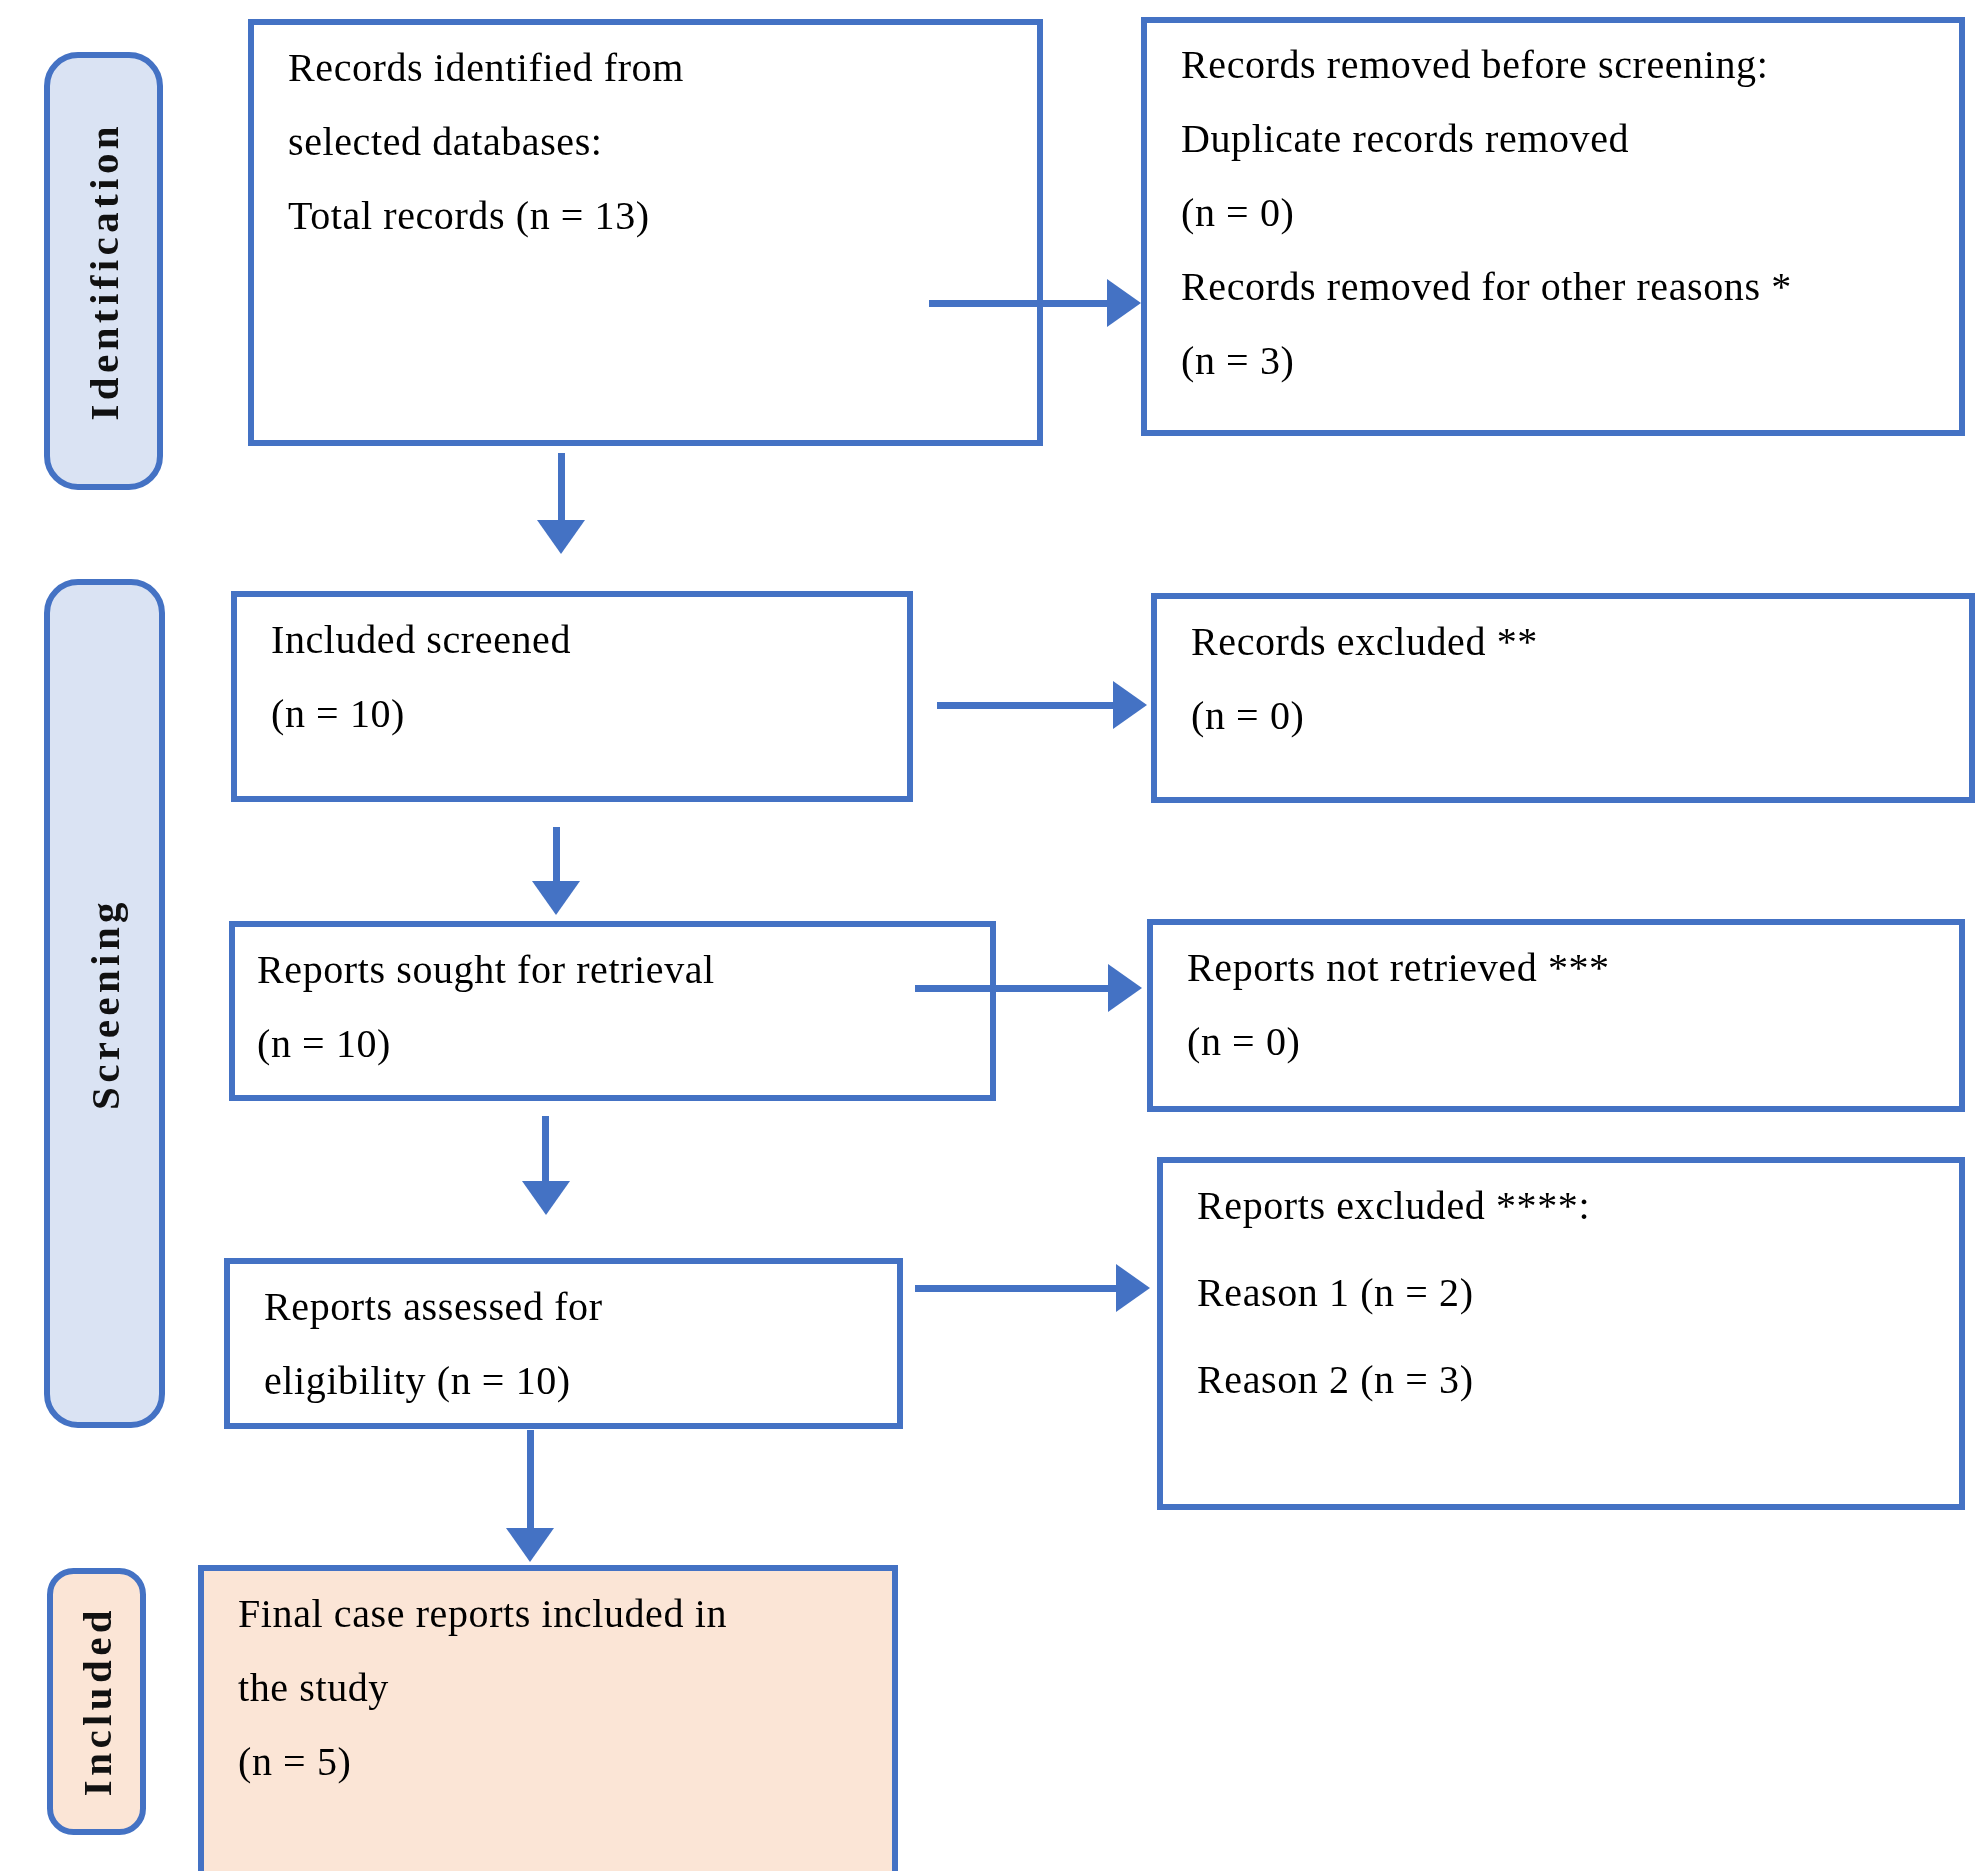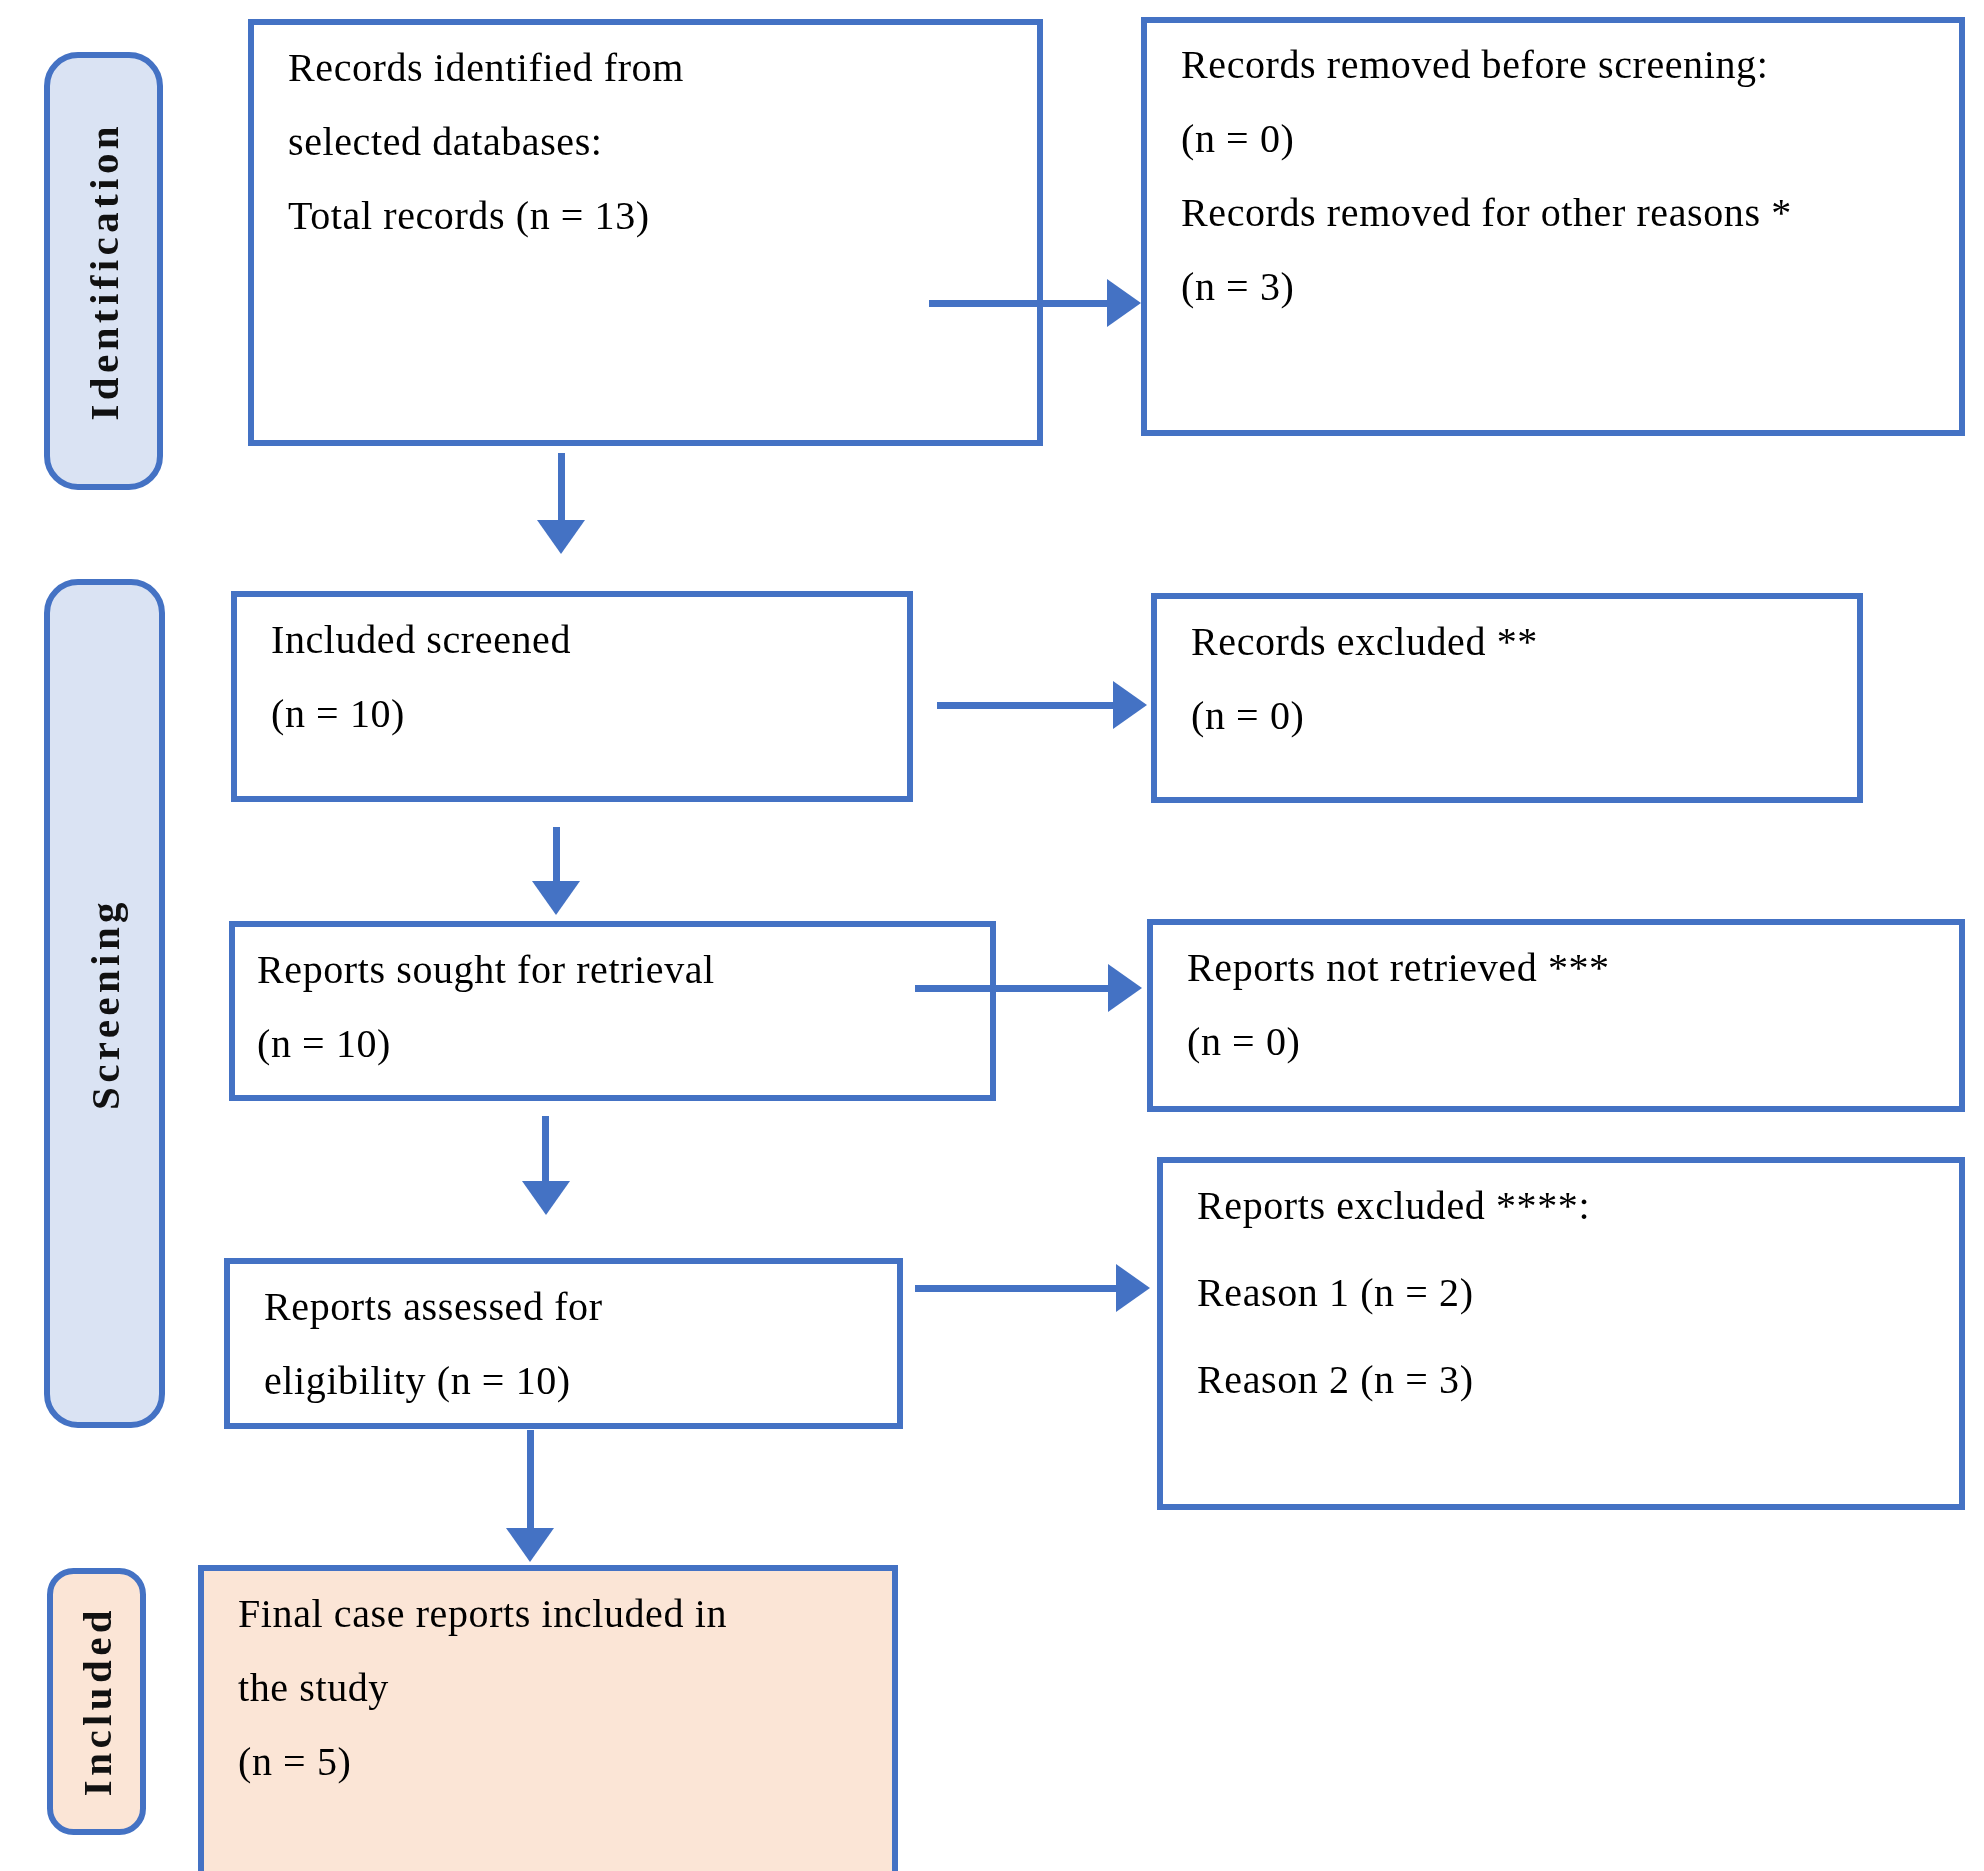--- a/index.html
+++ b/index.html
@@ -87,40 +87,41 @@
     <span>Included</span>
   </div>
 
   <div class="box" style="left:248px;top:19px;width:795px;height:427px;">
     <div class="ln">Records identified from</div>
     <div class="ln">selected databases:</div>
     <div class="ln">Total records (n = 13)</div>
   </div>
   <div class="box" style="left:1141px;top:16.5px;width:824px;height:419px;">
     <div class="ln">Records removed before screening:</div>
+    <div class="ln">Duplicate records removed</div>
     <div class="ln">(n = 0)</div>
     <div class="ln">Records removed for other reasons *</div>
     <div class="ln">(n = 3)</div>
   </div>
 
   <div>
     <div class="hline" style="left:929px;top:300px;width:182px;"></div>
     <div class="head-right" style="left:1107px;top:279px;"></div>
   </div>
 
   <div>
     <div class="vline" style="left:558px;top:453px;height:71px;"></div>
     <div class="head-down" style="left:537px;top:520px;"></div>
   </div>
 
   <div class="box" style="left:231px;top:591px;width:682px;height:211px;">
     <div class="ln">Included screened</div>
     <div class="ln">(n = 10)</div>
   </div>
-  <div class="box" style="left:1151px;top:593px;width:712px;height:210px;">
+  <div class="box" style="left:1151px;top:593px;width:824px;height:210px;">
     <div class="ln">Records excluded **</div>
     <div class="ln">(n = 0)</div>
   </div>
 
   <div>
     <div class="hline" style="left:937px;top:702px;width:179px;"></div>
     <div class="head-right" style="left:1113px;top:681px;"></div>
   </div>
 
   <div>

